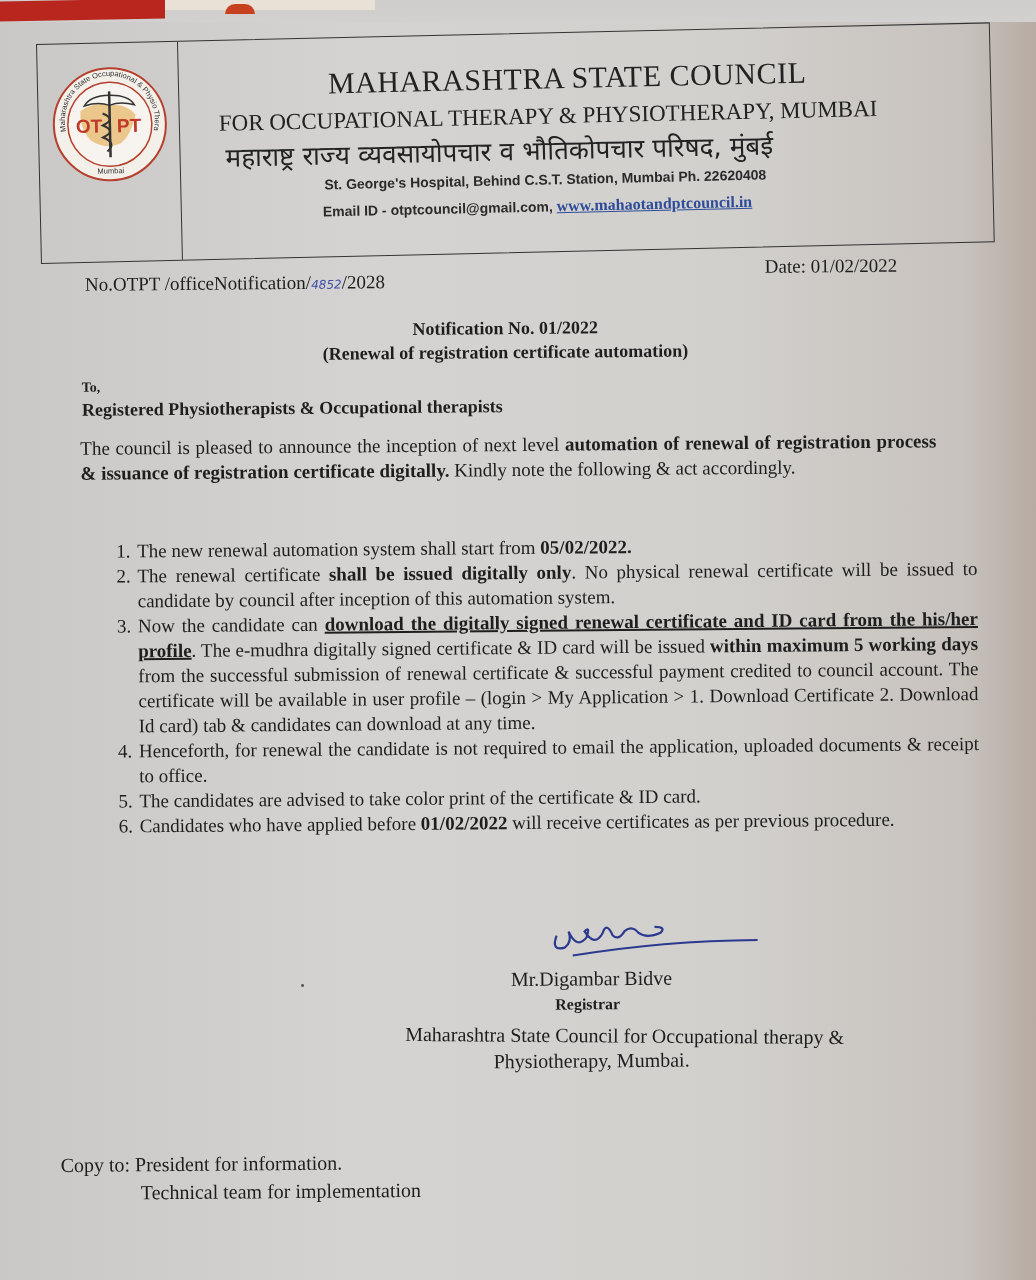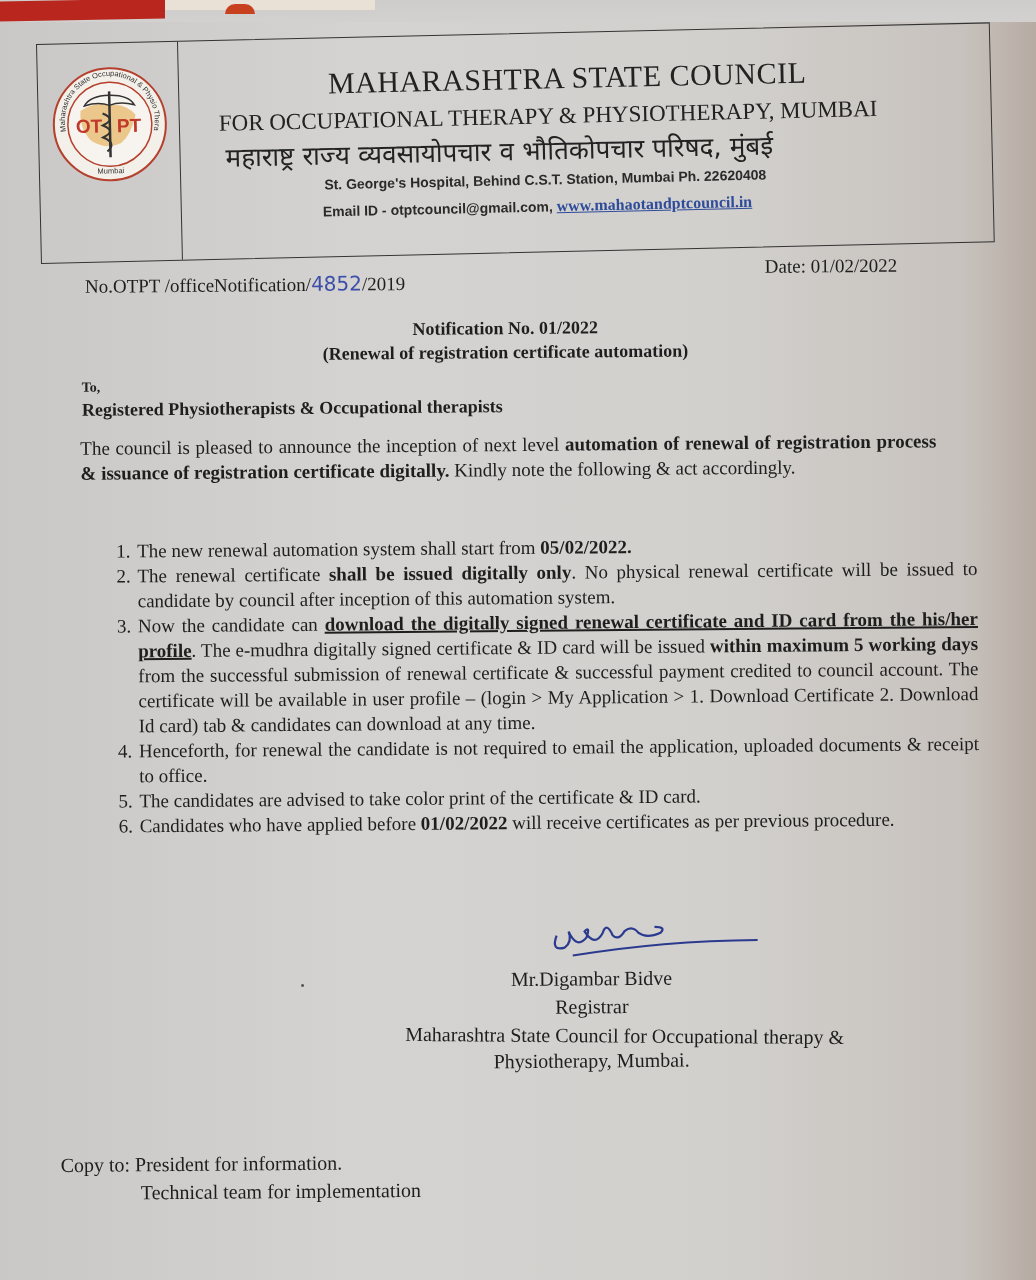--- a/index.html
+++ b/index.html
@@ -16,35 +16,35 @@
   .logo-cell{position:absolute;left:0;top:0;width:140px;height:100%;border-right:1.5px solid #333;}
   .logo{position:absolute;left:12px;top:22px;}
   .title1{position:absolute;left:290px;top:28px;font-size:30px;letter-spacing:0.5px;color:#222;white-space:nowrap;}
   .title2{position:absolute;left:180px;top:70px;font-size:23px;color:#222;white-space:nowrap;}
   .title3{position:absolute;left:186px;top:98px;font-size:26px;color:#222;white-space:nowrap;font-family:"DejaVu Sans",sans-serif;}
   .addr{position:absolute;left:284px;top:138px;font-family:"Liberation Sans",sans-serif;font-size:14px;font-weight:bold;color:#2a2a2a;white-space:nowrap;}
   .email{position:absolute;left:282px;top:164px;font-family:"Liberation Sans",sans-serif;font-size:14px;font-weight:bold;color:#2a2a2a;white-space:nowrap;}
   .email a{color:#2f4c9a;text-decoration:underline;font-family:"Liberation Serif",serif;font-size:16px;}
   .body{position:absolute;left:0;top:0;width:1036px;height:1280px;transform:rotate(-0.5deg);transform-origin:center center;}
   .refno{position:absolute;left:88px;top:270px;font-size:19px;white-space:nowrap;}
-  .refno .hand{color:#3d4fa8;font-family:"DejaVu Sans",sans-serif;font-size:20px;}
+  .refno .hand{color:#3d4fa8;font-family:"DejaVu Sans",sans-serif;font-style:italic;font-size:12px;}
   .date{position:absolute;left:768px;top:258px;font-size:19px;white-space:nowrap;}
   .notif{position:absolute;left:0;width:1036px;text-align:center;font-weight:bold;font-size:18px;}
   .n1{top:318px;left:-10px;}
   .n2{top:342px;left:-10px;}
   .to{position:absolute;left:84px;top:376px;font-size:14px;font-weight:bold;}
   .rec{position:absolute;left:84px;top:396px;font-size:18px;font-weight:bold;white-space:nowrap;}
   .para{position:absolute;left:82px;top:432px;width:856px;font-size:19px;line-height:25px;text-align:justify;}
   ol.items{position:absolute;left:100px;top:535px;width:842px;margin:0;padding:0 0 0 36px;font-size:19px;line-height:25px;text-align:justify;}
   ol.items li{padding-left:2px;}
   b{font-weight:bold;}
   u{text-decoration:underline;text-decoration-thickness:2px;}
   .sign{position:absolute;left:540px;top:912px;}
   .signname{position:absolute;left:508px;top:968px;font-size:20px;white-space:nowrap;}
-  .signtitle{position:absolute;left:552px;top:996px;font-size:20px;font-weight:normal;}
+  .signtitle{position:absolute;left:552px;top:996px;font-size:16px;font-weight:bold;}
   .signorg1{position:absolute;left:402px;top:1022px;font-size:20px;white-space:nowrap;transform:rotate(0.9deg);transform-origin:left top;}
   .signorg2{position:absolute;left:490px;top:1050px;font-size:20px;white-space:nowrap;}
   .copy1{position:absolute;left:56px;top:1150px;font-size:20px;white-space:nowrap;}
   .copy2{position:absolute;left:136px;top:1178px;font-size:20px;white-space:nowrap;}
   .dot{position:absolute;left:298px;top:982px;width:3px;height:3px;background:#555;border-radius:50%;}
 </style>
 </head>
 <body>
 
 <div class="topstrip"></div>
@@ -74,21 +74,21 @@
   <div class="title3">महाराष्ट्र राज्य व्यवसायोपचार व भौतिकोपचार परिषद, मुंबई</div>
   <div class="addr">St. George's Hospital, Behind C.S.T. Station, Mumbai Ph. 22620408</div>
   <div class="email">
     <span>Email ID -  otptcouncil@gmail.com,</span>
     <a>www.mahaotandptcouncil.in</a>
   </div>
 </div>
 
 <div class="body">
   <div class="refno">
-    <span>No.OTPT /officeNotification/</span><span class="hand">4852</span><span>/2019</span>
+    <span>No.OTPT /officeNotification/</span><span class="hand">4852</span><span>/2028</span>
   </div>
   <div class="date">Date: 01/02/2022</div>
 
   <div class="notif n1">Notification No. 01/2022</div>
   <div class="notif n2">(Renewal of registration certificate automation)</div>
 
   <div class="to">To,</div>
   <div class="rec">Registered Physiotherapists &amp; Occupational therapists</div>
 
   <div class="para">

